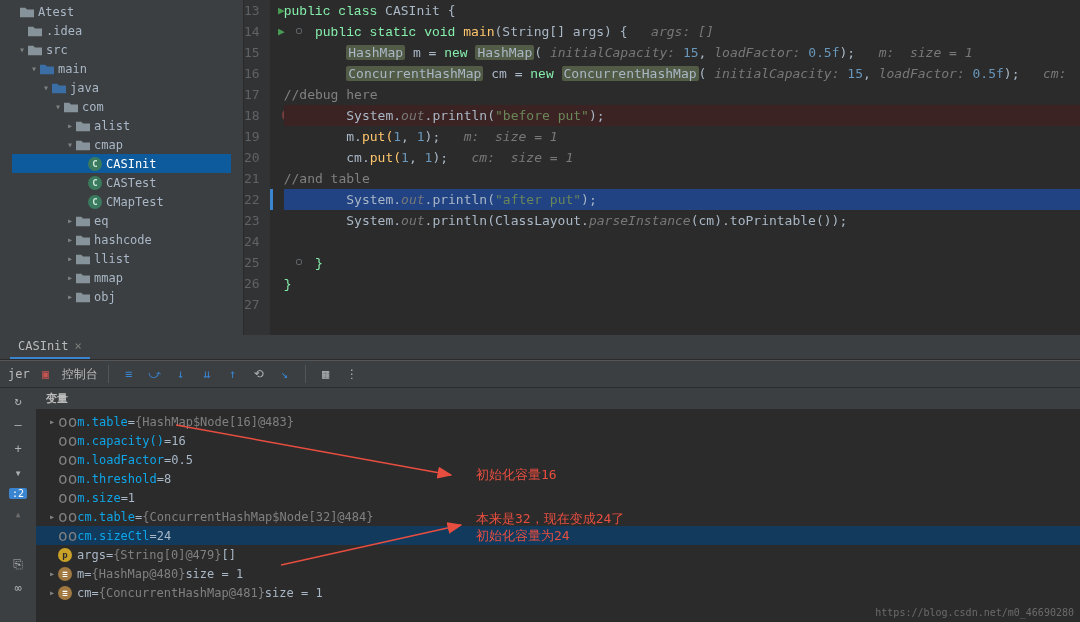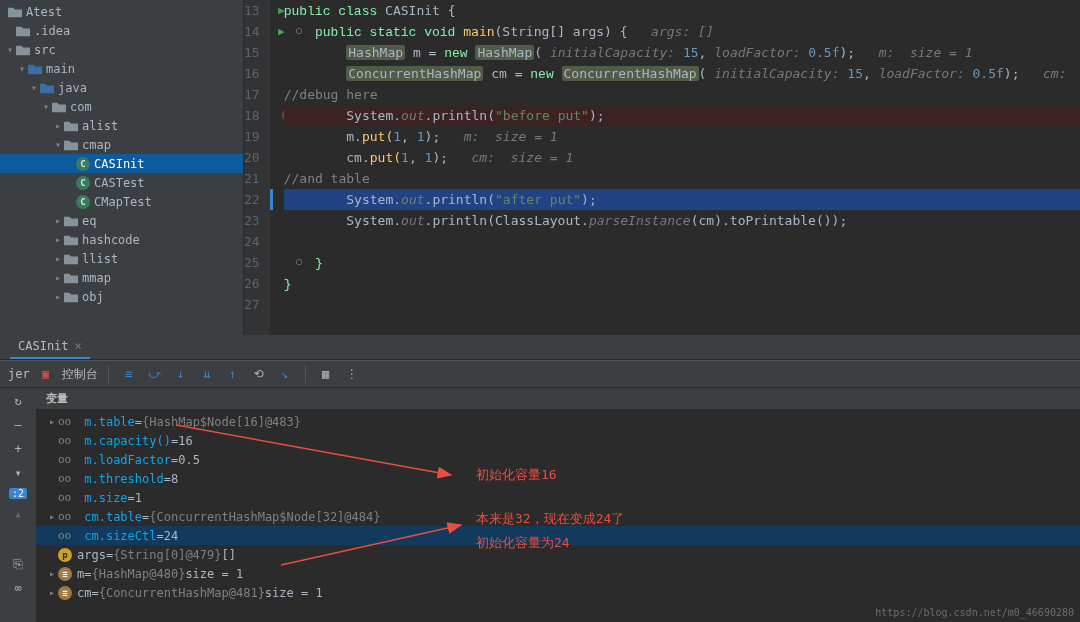--- a/index.html
+++ b/index.html
@@ -1,19 +1,19 @@
 <!DOCTYPE html>
 <html><head>
 <meta charset="utf-8">
 <style>
 * { margin:0; padding:0; box-sizing:border-box; font-family:"Menlo","Consolas",monospace; }
 body { background:#2b2b2b; color:#a9b7c6; width:1080px; height:622px; overflow:hidden; display:flex; flex-direction:column; font-size:12px; }
 .top-area { display:flex; height:335px; width:100%; }
 .sidebar { width:244px; background:#3c3f41; border-right:1px solid #2b2b2b; overflow:hidden; display:flex; flex-direction:column; }
-.proj-tree { padding:2px 0; overflow:hidden; }
+.proj-tree { padding:2px 12px; overflow:hidden; }
 .tree-row { display:flex; align-items:center; height:19px; padding:0 4px; white-space:nowrap; cursor:pointer; }
 .tree-row.bold { font-weight:bold; color:#d4d4d4; }
 .tree-row.sel { background:#0d5a9c; color:#fff; }
 .arrow { width:12px; display:inline-block; text-align:center; color:#808080; font-size:10px; }
 .folder-ico { width:14px; height:12px; margin-right:4px; display:inline-flex; align-items:center; justify-content:center; }
 .fi-dir svg { width:14px; height:12px; }
 .fi-class { width:14px; height:14px; border-radius:50%; background:#3a7a5e; color:#cde8d8; font-size:9px; display:flex; align-items:center; justify-content:center; margin-right:4px; font-weight:bold; }
 .indent { display:inline-block; }
 
 .editor { flex:1; display:flex; background:#2b2b2b; font-size:13px; line-height:21px; overflow:hidden; }
@@ -53,21 +53,21 @@
 .vars-hdr { height:22px; background:#3c3f41; border-bottom:1px solid #2b2b2b; padding:0 10px; display:flex; align-items:center; color:#bbb; font-size:11px;font-weight:bold; }
 .var-tree { padding:2px 0; position:relative; }
 .var-row { display:flex; align-items:center; height:19px; padding:0 4px 0 10px; white-space:nowrap; }
 .var-row.sel { background:#113a5c; }
 .var-ico { width:14px; height:14px; border-radius:50%; display:flex; align-items:center; justify-content:center; font-size:9px; margin-right:5px; font-weight:bold; }
 .var-p { background:#c9a227; color:#2b2b2b; }
 .var-name { color:#0ea5e9; }
 .var-eq { color:#a9b7c6; }
 .var-val { color:#808080; }
 .var-sz { color:#a9b7c6; }
-.oo { color:#808080; margin-right:13px; font-size:11px;text-align:center; }
+.oo { color:#808080; margin-right:0; font-size:16px;text-align:center; }
 .anno-arrow { position:absolute; pointer-events:none; }
 .anno-text { position:absolute; color:#e84e40; font-size:13px; }
 .watermark { position:absolute; right:6px; bottom:4px; color:#6b6b6b; font-size:10px; }
 </style>
 </head>
 <body>
 
 <div class="top-area">
   <div class="sidebar">
     <div class="proj-tree">
@@ -381,17 +381,17 @@
       <div class="anno-text" style="left:440px; top:56px;">初始化容量16</div>
       <svg class="anno-arrow" style="left:245px; top:110px;" width="185" height="50">
         <defs>
             <marker id="ah2" markerWidth="10" markerHeight="8" refX="9" refY="4" orient="auto">
               <path d="M0,0 L10,4 L0,8 z" fill="#e84e40"></path>
             </marker>
           </defs>
         <line x1="0" y1="45" x2="180" y2="5" stroke="#e84e40" stroke-width="1.5" marker-end="url(#ah2)"></line>
       </svg>
       <div class="anno-text" style="left:440px; top:100px;">本来是32，现在变成24了</div>
-      <div class="anno-text" style="left:440px; top:124px;">初始化容量为24</div>
+      <div class="anno-text" style="left:440px; top:117px;">初始化容量为24</div>
     </div>
   </div>
   <div class="watermark">https://blog.csdn.net/m0_46690280</div>
 </div>
 
 </body></html>

